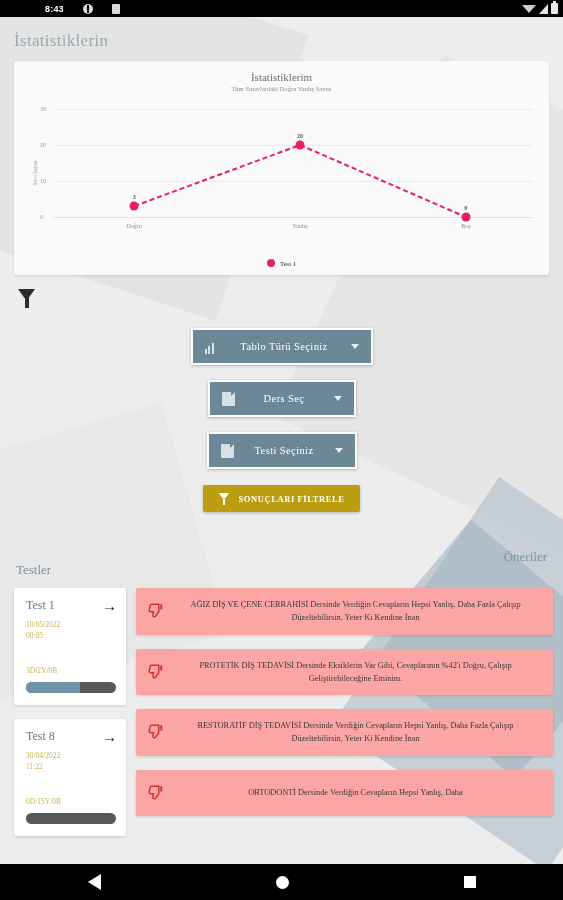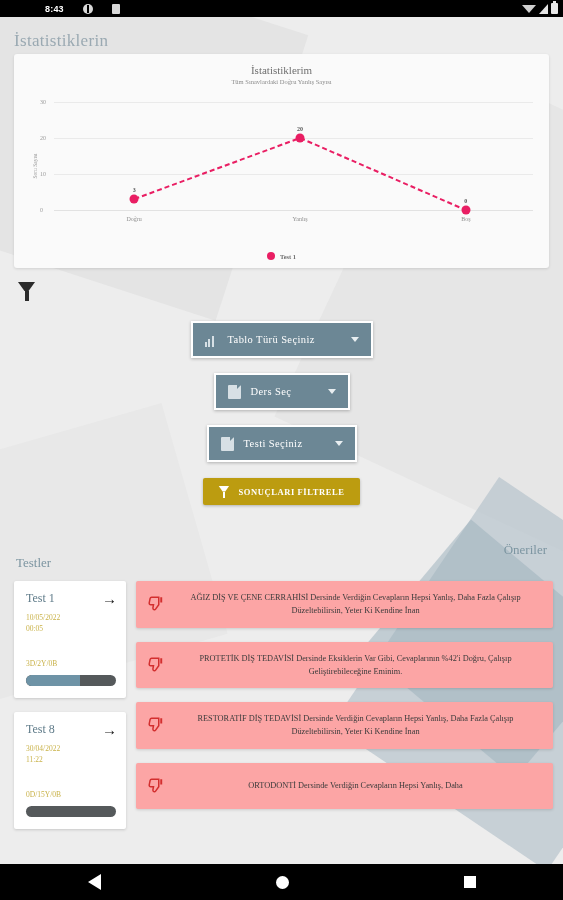--- a/index.html
+++ b/index.html
@@ -45,21 +45,21 @@
                background: #b9c6cd; transform: rotate(34deg); opacity: .75; }
   .bg-poly-d { position: absolute; bottom: 130px; right: -30px; width: 200px; height: 170px;
                background: #9fb3bd; transform: rotate(40deg); opacity: .55; }
   .bg-poly-e { position: absolute; top: 420px; left: -80px; width: 280px; height: 240px;
                background: #e8e8e8; transform: rotate(-16deg); }
 
   
   .content { position: absolute; inset: 17px 0 36px 0; overflow: hidden; z-index: 2; }
 
   .page-title {
-    font-size: 17px; color: #9aa9b2; padding: 14px 0 3px 14px;
+    font-size: 17px; color: #9aa9b2; padding: 14px 0 10px 14px;
     letter-spacing: .3px;
   }
 
   
   .chart-card {
     margin: 0 14px; background: #fafafa; border-radius: 3px;
     box-shadow: 0 1px 3px rgba(0,0,0,.12);
     padding: 10px 10px 8px 10px; position: relative;
   }
   .chart-title { text-align: center; font-size: 11px; color: #6f6f6f; }
@@ -92,28 +92,28 @@
   .dd-area { display: flex; flex-direction: column; align-items: center; gap: 15px; margin-top: 14px; }
   .dd {
     display: flex; align-items: center;
     background: #6c8795; color: #fff;
     border: 2px solid #fff;
     box-shadow: 0 1px 3px rgba(0,0,0,.25);
     height: 37px; padding: 0 12px; gap: 10px;
     font-size: 10.5px; letter-spacing: .4px;
   }
   .dd.wide { width: 182px; }
-  .dd.mid  { width: 136px; }
+  .dd.mid  { width: 148px; }
   .dd.mid2 { width: 150px; }
   .dd .ic { width: 13px; height: 14px; flex: 0 0 auto; opacity: .9; }
   .ic-bars { display: flex; align-items: flex-end; gap: 1.5px; height: 11px; }
   .ic-bars i { display: block; width: 2px; background: #e3eaee; }
   .ic-doc2 { width: 11px; height: 13px; background: #e3eaee; border-radius: 1px; position: relative; }
   .ic-doc2:after { content:""; position:absolute; right:0; top:0; border-left:4px solid #6c8795; border-bottom:4px solid transparent; }
-  .dd .txt { flex: 1; }
+  .dd .txt { flex: 1; text-align: center; }
   .caret { width: 0; height: 0; border-left: 4px solid transparent; border-right: 4px solid transparent;
            border-top: 5px solid #e8eef1; }
 
   .filter-btn {
     margin: 16px auto 0; display: flex; align-items: center; justify-content: center; gap: 9px;
     width: 157px; height: 27px; background: #bc9c10; color: #fff;
     border-radius: 2px; box-shadow: 0 1px 3px rgba(0,0,0,.25);
     font-size: 8.5px; font-weight: bold; letter-spacing: .6px;
     font-family: "Liberation Serif", serif;
   }

